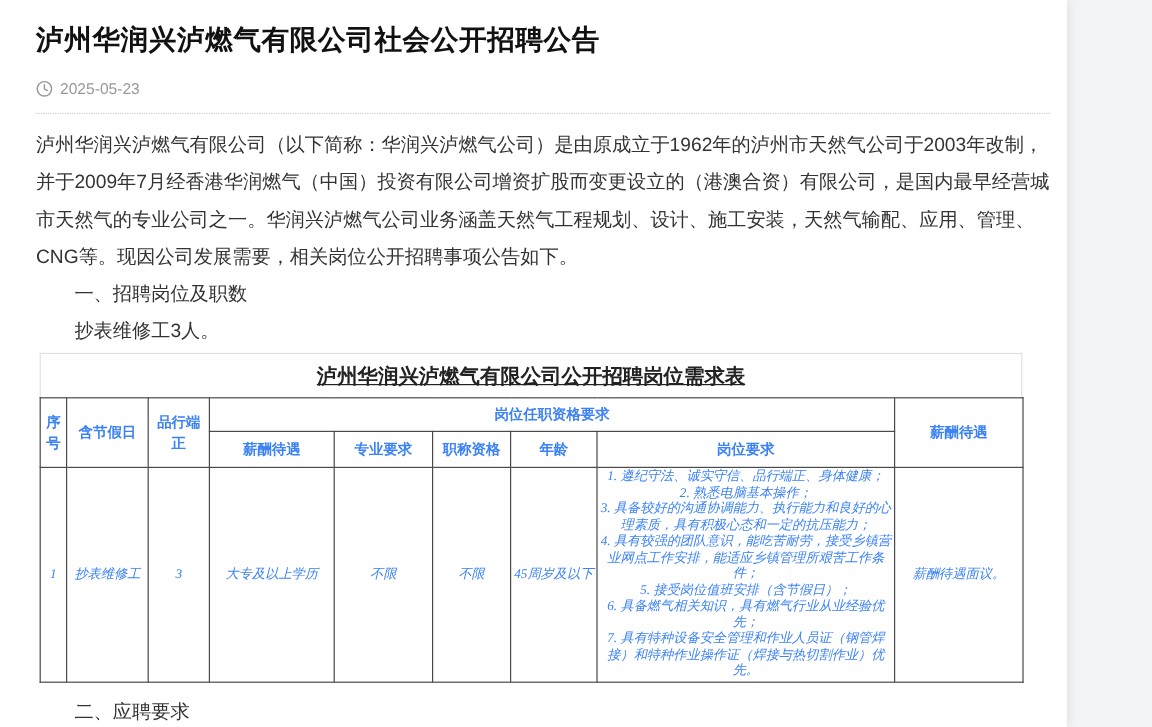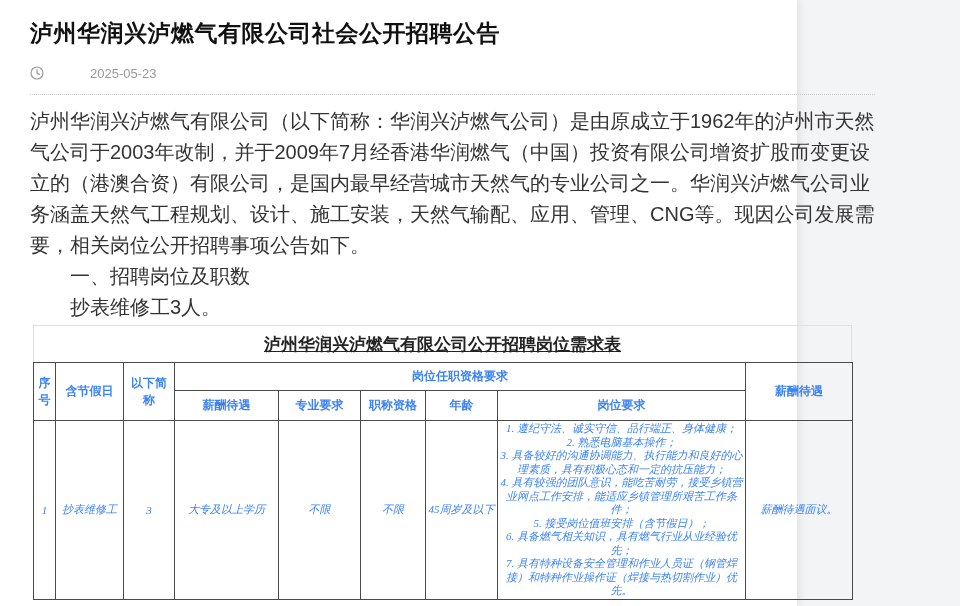--- a/index.html
+++ b/index.html
@@ -4,47 +4,46 @@
 <style>
   * { box-sizing: border-box; margin: 0; padding: 0; }
   html, body {
     width: 960px; height: 606px;
     overflow: hidden;
     background: #f3f4f5;
     font-family: "Liberation Sans", "DejaVu Sans", sans-serif;
   }
   .content {
     position: absolute; left: 0; top: 0;
-    width: 797px; height: 606px;
+    width: 889px; height: 606px;
     background: #ffffff;
     box-shadow: 3px 0 8px rgba(0,0,0,0.07);
     padding: 18px 14px 0 30px;
   }
   .page-title {
     font-size: 23px;
     font-weight: bold;
     color: #111111;
     letter-spacing: 0.5px;
   }
   .date-row {
     margin-top: 17px;
-    display: flex; align-items: flex-start;
+    display: flex; align-items: center;
     color: #999999;
     font-size: 13px;
-    gap: 40px;
   }
   .date-row svg { margin-right: 6px; display: block; }
   .divider {
     margin-top: 13px;
     border-bottom: 1px dotted #cccccc;
     width: 845px;
   }
   .article {
     margin-top: 11px;
-    font-size: 20px;
+    font-size: 16px;
     line-height: 31px;
     color: #333333;
     width: 845px;
   }
   .article p { margin: 0; }
   .article p.indent { text-indent: 2em; }
   
   .tbl-wrap { margin-top: 2px; margin-left: 3px; width: 819px; }
   .tbl-title {
     border: 1px solid #e0e0e0;
@@ -130,21 +129,21 @@
           <col style="width:82px">
           <col style="width:65px">
         <col style="width:72px">
           <col style="width:248px">
           <col style="width:107px">
       </colgroup>
       <thead>
         <tr>
           <th rowspan="2">序号</th>
           <th rowspan="2">含节假日</th>
-          <th rowspan="2">以下简称</th>
+          <th rowspan="2">品行端正</th>
           <th colspan="5">岗位任职资格要求</th>
           <th rowspan="2">薪酬待遇</th>
         </tr>
         <tr class="sub">
           <th>薪酬待遇</th>
           <th>专业要求</th>
           <th>职称资格</th>
           <th>年龄</th>
           <th>岗位要求</th>
         </tr>

